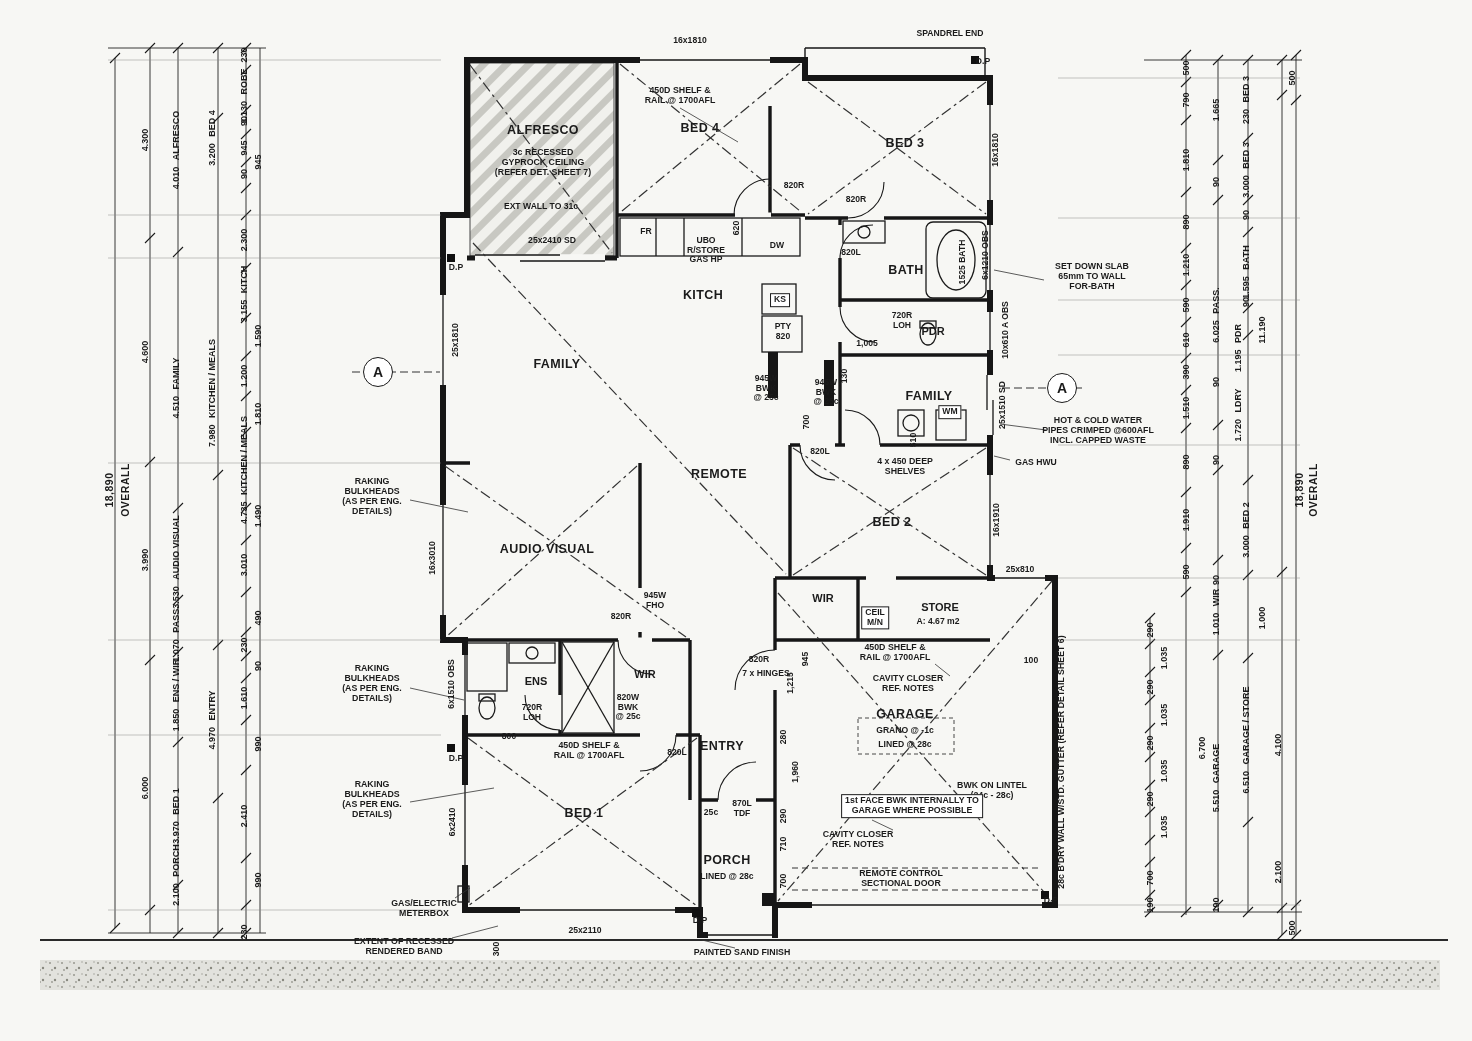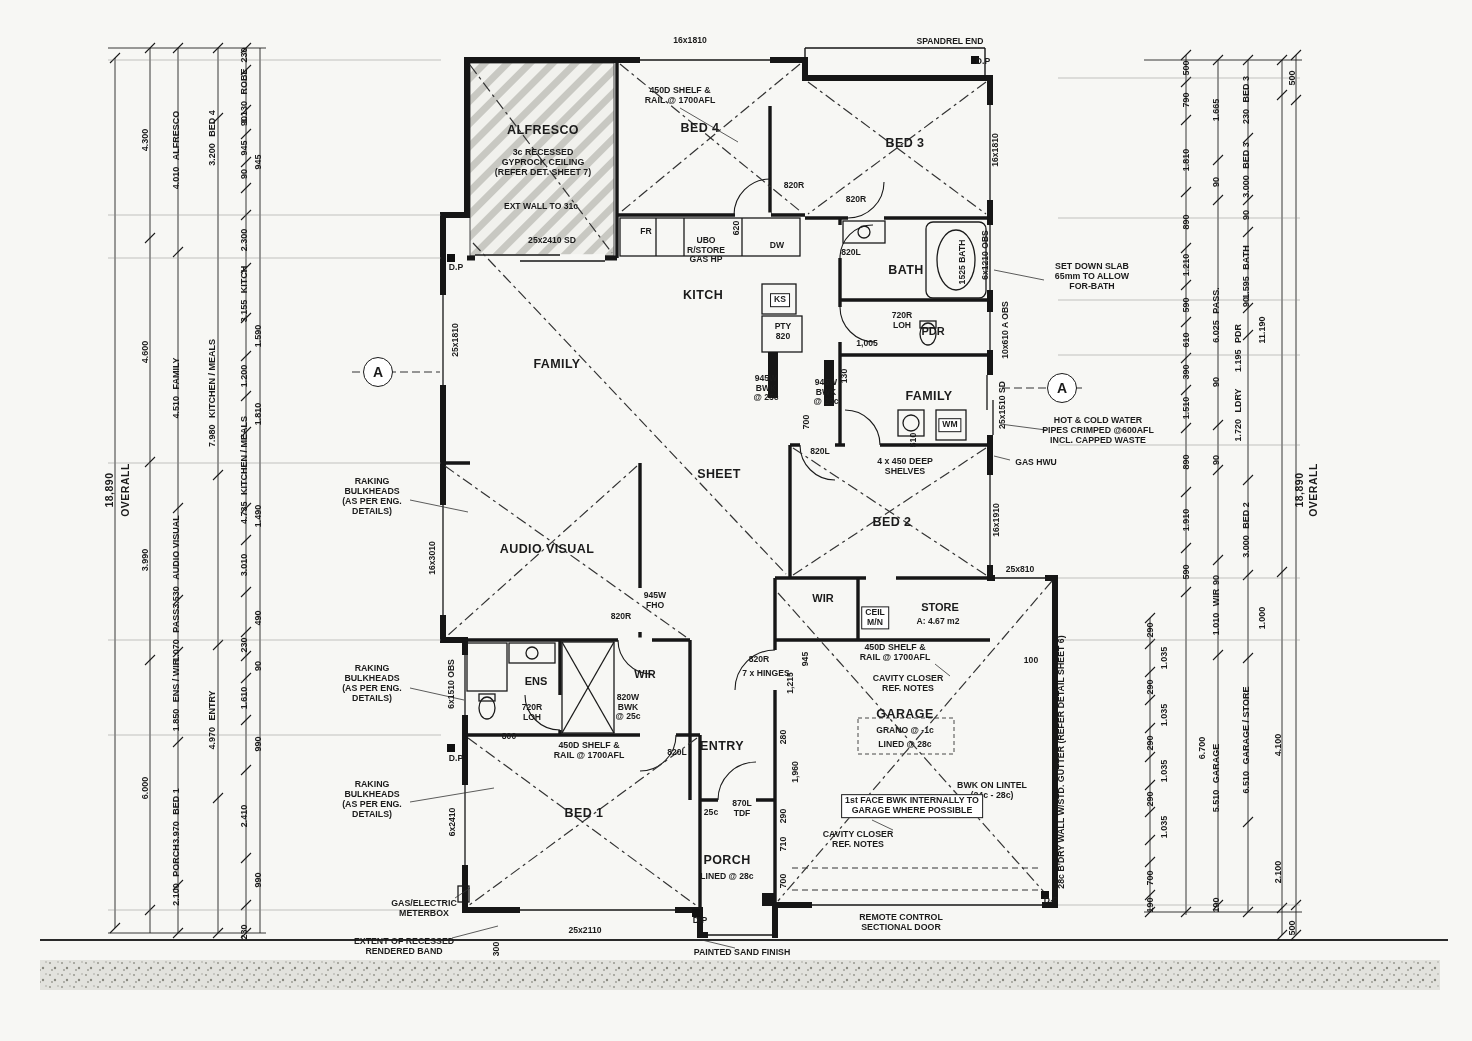--- a/index.html
+++ b/index.html
@@ -322,21 +322,21 @@
 <div class="t note" style="left:543px;top:163px">3c RECESSED
 GYPROCK CEILING
 (REFER DET. SHEET 7)</div>
 <div class="t room" style="left:700px;top:128px">BED 4</div>
 <div class="t room" style="left:905px;top:143px">BED 3</div>
 <div class="t room" style="left:703px;top:295px">KITCH</div>
 <div class="t room" style="left:557px;top:364px">FAMILY</div>
 <div class="t room" style="left:906px;top:270px">BATH</div>
 <div class="t room2" style="left:933px;top:331px">PDR</div>
 <div class="t room" style="left:929px;top:396px">FAMILY</div>
-<div class="t room" style="left:719px;top:474px">SHEET</div>
+<div class="t room" style="left:719px;top:474px">REMOTE</div>
 <div class="t room" style="left:892px;top:522px">BED 2</div>
 <div class="t room" style="left:547px;top:549px">AUDIO VISUAL</div>
 <div class="t room2" style="left:823px;top:598px">WIR</div>
 <div class="t room2" style="left:940px;top:607px">STORE</div>
 <div class="t sm" style="left:938px;top:622px">A: 4.67 m2</div>
 <div class="t room2" style="left:536px;top:681px">ENS</div>
 <div class="t room2" style="left:645px;top:674px">WIR</div>
 <div class="t room" style="left:722px;top:746px">ENTRY</div>
 <div class="t room" style="left:905px;top:714px">GARAGE</div>
 <div class="t room" style="left:584px;top:813px">BED 1</div>
@@ -352,35 +352,35 @@
 R/STORE
 GAS HP</div>
 <div class="t sm" style="left:777px;top:246px">DW</div>
 <div class="t sm boxed" style="left:780px;top:300px">KS</div>
 <div class="t sm" style="left:783px;top:332px">PTY
 820</div>
 <div class="t sm" style="left:794px;top:186px">820R</div>
 <div class="t sm" style="left:856px;top:200px">820R</div>
 <div class="t sm" style="left:851px;top:253px">820L</div>
 <div class="t note" style="left:1092px;top:277px">SET DOWN SLAB
-65mm TO ALLOW
+65mm TO WALL
 FOR-BATH</div>
 <div class="t sm" style="left:902px;top:321px">720R
 LOH</div>
 <div class="t sm" style="left:867px;top:344px">1,005</div>
 <div class="t sm" style="left:766px;top:388px">945W
 BWK
 @ 25c</div>
 <div class="t sm" style="left:826px;top:392px">945W
 BWK
 @ 25c</div>
 <div class="t sm" style="left:820px;top:452px">820L</div>
 <div class="t note" style="left:905px;top:467px">4 x 450 DEEP
 SHELVES</div>
-<div class="t sm boxed" style="left:950px;top:425px">WM</div>
+<div class="t sm boxed" style="left:950px;top:412px">WM</div>
 <div class="t note" style="left:1098px;top:431px">HOT &amp; COLD WATER
 PIPES CRIMPED @600AFL
 INCL. CAPPED WASTE</div>
 <div class="t sm" style="left:1036px;top:463px">GAS HWU</div>
 <div class="t note" style="left:372px;top:497px">RAKING
 BULKHEADS
 (AS PER ENG.
 DETAILS)</div>
 <div class="t note" style="left:372px;top:684px">RAKING
 BULKHEADS
@@ -403,42 +403,42 @@
 REF. NOTES</div>
 <div class="t sm" style="left:905px;top:731px">GRANO @ -1c</div>
 <div class="t sm" style="left:905px;top:745px">LINED @ 28c</div>
 <div class="t sm" style="left:1031px;top:661px">100</div>
 <div class="t note" style="left:992px;top:791px">BWK ON LINTEL
 (24c - 28c)</div>
 <div class="t note boxed" style="left:912px;top:806px">1st FACE BWK INTERNALLY TO
 GARAGE WHERE POSSIBLE</div>
 <div class="t note" style="left:858px;top:840px">CAVITY CLOSER
 REF. NOTES</div>
-<div class="t note" style="left:901px;top:923px">REMOTE CONTROL
+<div class="t note" style="left:901px;top:879px">REMOTE CONTROL
 SECTIONAL DOOR</div>
 <div class="t v note" style="left:1062px;top:762px">28c B'DRY WALL W/STD. GUTTER
 (REFER DETAIL SHEET 6)</div>
 <div class="t sm" style="left:532px;top:713px">720R
 LOH</div>
 <div class="t sm" style="left:509px;top:737px">800</div>
 <div class="t note" style="left:589px;top:751px">450D SHELF &amp;
 RAIL @ 1700AFL</div>
 <div class="t sm" style="left:628px;top:707px">820W
 BWK
 @ 25c</div>
 <div class="t sm" style="left:677px;top:753px">820L</div>
 <div class="t sm" style="left:711px;top:813px">25c</div>
 <div class="t sm" style="left:742px;top:809px">870L
 TDF</div>
 <div class="t note" style="left:424px;top:909px">GAS/ELECTRIC
 METERBOX</div>
 <div class="t note" style="left:404px;top:947px">EXTENT OF RECESSED
 RENDERED BAND</div>
 <div class="t note" style="left:742px;top:953px">PAINTED SAND FINISH</div>
-<div class="t sm" style="left:950px;top:42px">SPANDREL END</div>
+<div class="t sm" style="left:950px;top:34px">SPANDREL END</div>
 <div class="t sm" style="left:983px;top:62px">D.P</div>
 <div class="t sm" style="left:1051px;top:901px">D.P</div>
 <div class="t sm" style="left:700px;top:921px">D.P</div>
 <div class="t sm" style="left:456px;top:268px">D.P</div>
 <div class="t sm" style="left:456px;top:759px">D.P</div>
 <div class="circ" style="left:378px;top:372px">A</div>
 <div class="circ" style="left:1062px;top:388px">A</div>
 
 <div class="t v sm" style="left:737px;top:228px">620</div>
 <div class="t v sm" style="left:845px;top:376px">130</div>

